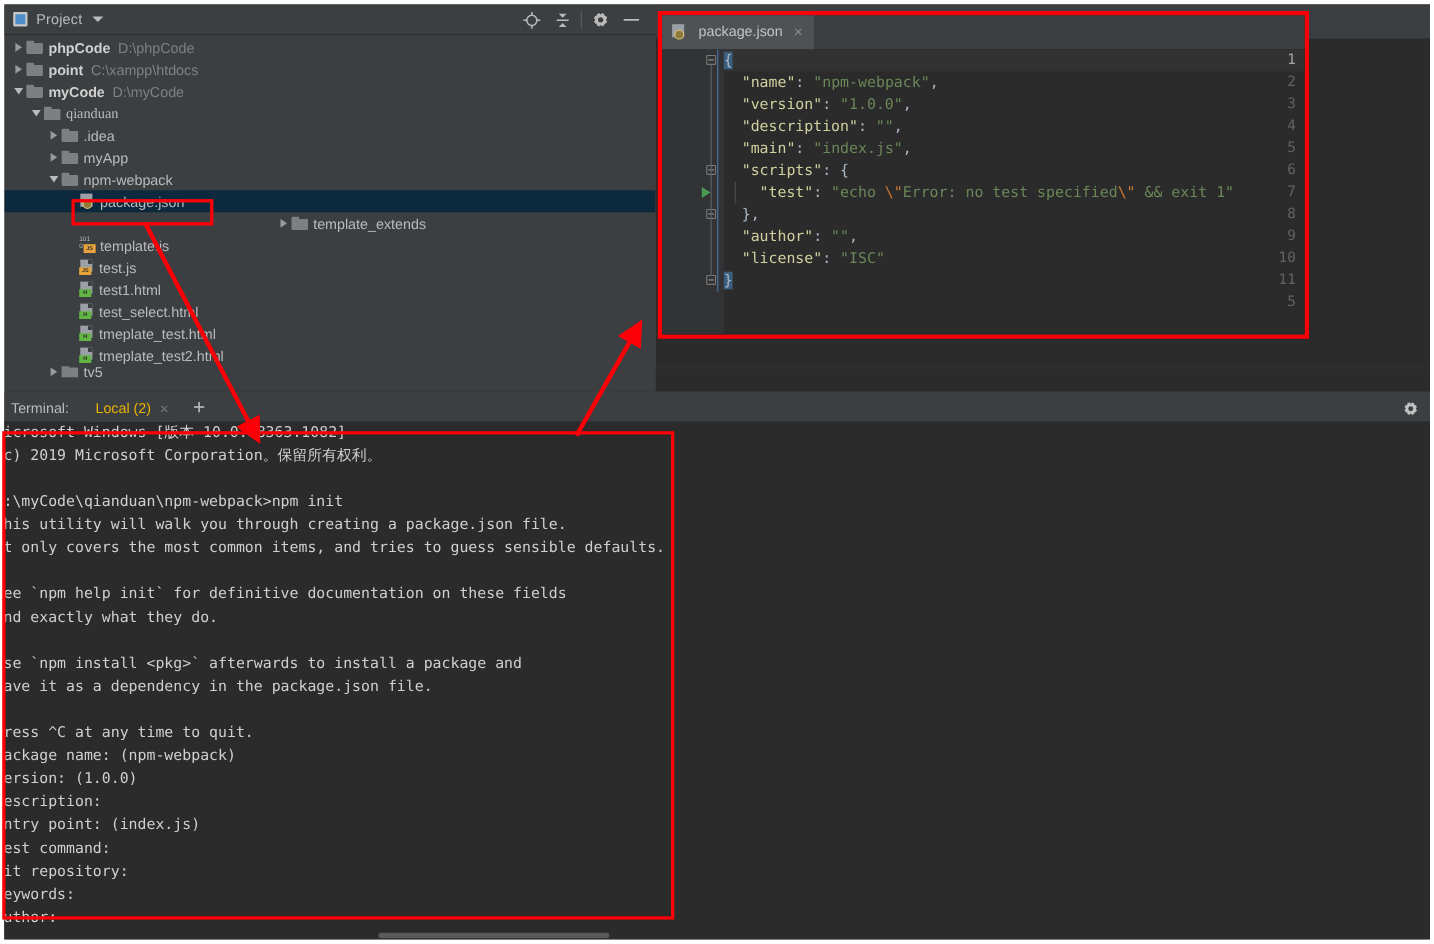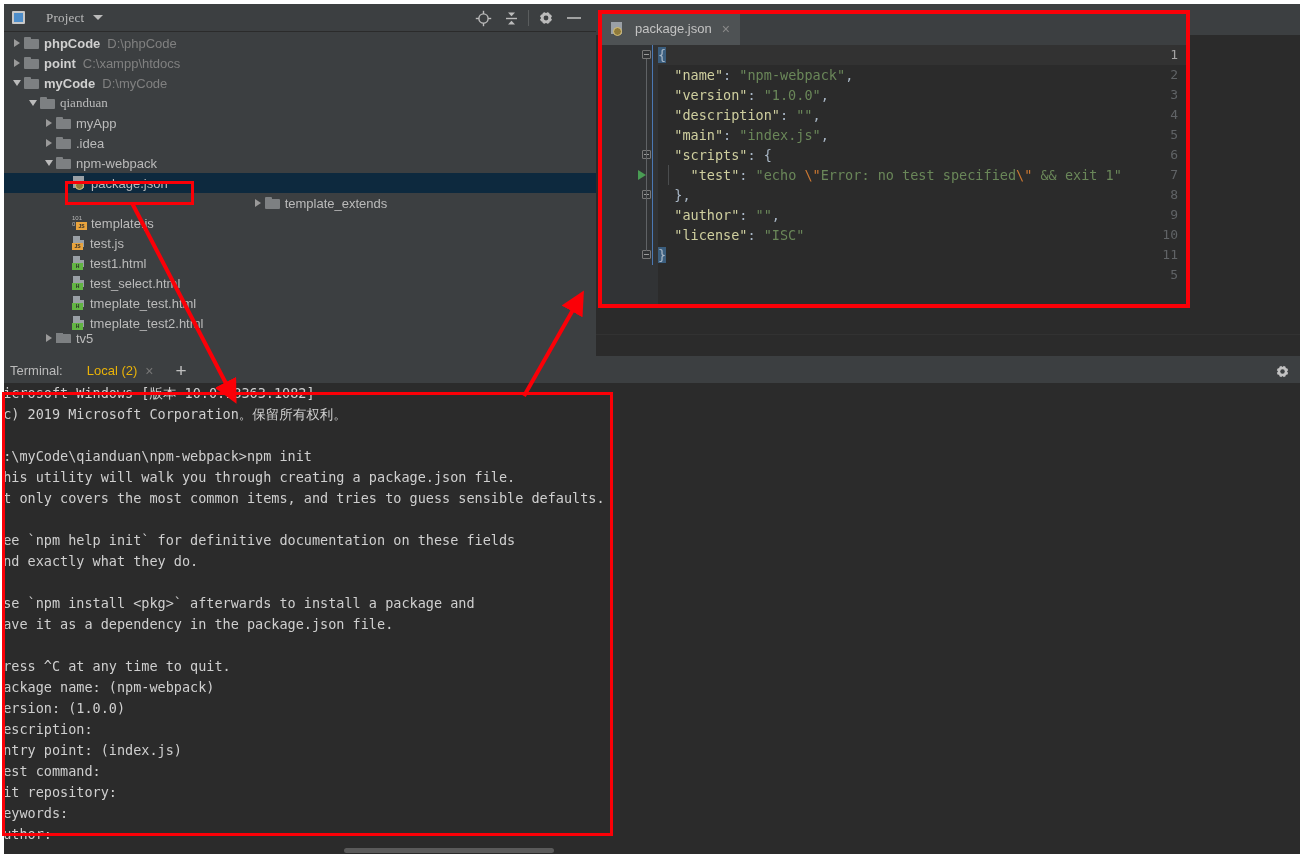--- a/index.html
+++ b/index.html
@@ -21,21 +21,21 @@
   .proj-panel {
     position:absolute; left:0; top:0; width:592px; height:352px;
     background:#3c3f41;
   }
   .proj-header {
     position:relative; height:28px; background:#3c3f41;
     display:flex; align-items:center; padding-left:8px;
     border-bottom:1px solid #2b2b2b;
   }
   .proj-header-title {
-    color:#bbbbbb; font-size:13px; margin-left:21px; letter-spacing:.2px;font-family:Liberation Serif, serif;
+    color:#bbbbbb; font-size:13px; margin-left:8px; letter-spacing:.2px;
   }
   .proj-square {
     width:13px;height:13px;border:2px solid #c8c8c8;background:#4e8ecb;
     display:inline-block; border-radius:1px;
   }
   .caret-down {
     width:0;height:0;border-left:5px solid transparent;border-right:5px solid transparent;
     border-top:5px solid #bbbbbb; margin-left:9px;
   }
   .hdr-icons { position:absolute; right:8px; top:0; height:28px; display:flex; align-items:center; gap:0px;}
@@ -217,28 +217,28 @@
               <span class="tri-d"></span>
             </span>
             <span class="folder-ic"></span>
             <span class="">qianduan</span>
           </div>
           <div class="tree-row" style="padding-left: 38px;">
             <span class="tw">
               <span class="tri-r"></span>
             </span>
             <span class="folder-ic"></span>
+            <span class="">.idea</span>
+          </div>
+          <div class="tree-row" style="padding-left: 38px;">
+            <span class="tw">
+              <span class="tri-r"></span>
+            </span>
+            <span class="folder-ic"></span>
             <span class="">myApp</span>
-          </div>
-          <div class="tree-row" style="padding-left: 38px;">
-            <span class="tw">
-              <span class="tri-r"></span>
-            </span>
-            <span class="folder-ic"></span>
-            <span class="">.idea</span>
           </div>
           <div class="tree-row" style="padding-left: 38px;">
             <span class="tw">
               <span class="tri-d"></span>
             </span>
             <span class="folder-ic"></span>
             <span class="">npm-webpack</span>
           </div>
           <div class="tree-row sel" style="padding-left: 54px;">
             <span class="tw"></span>

